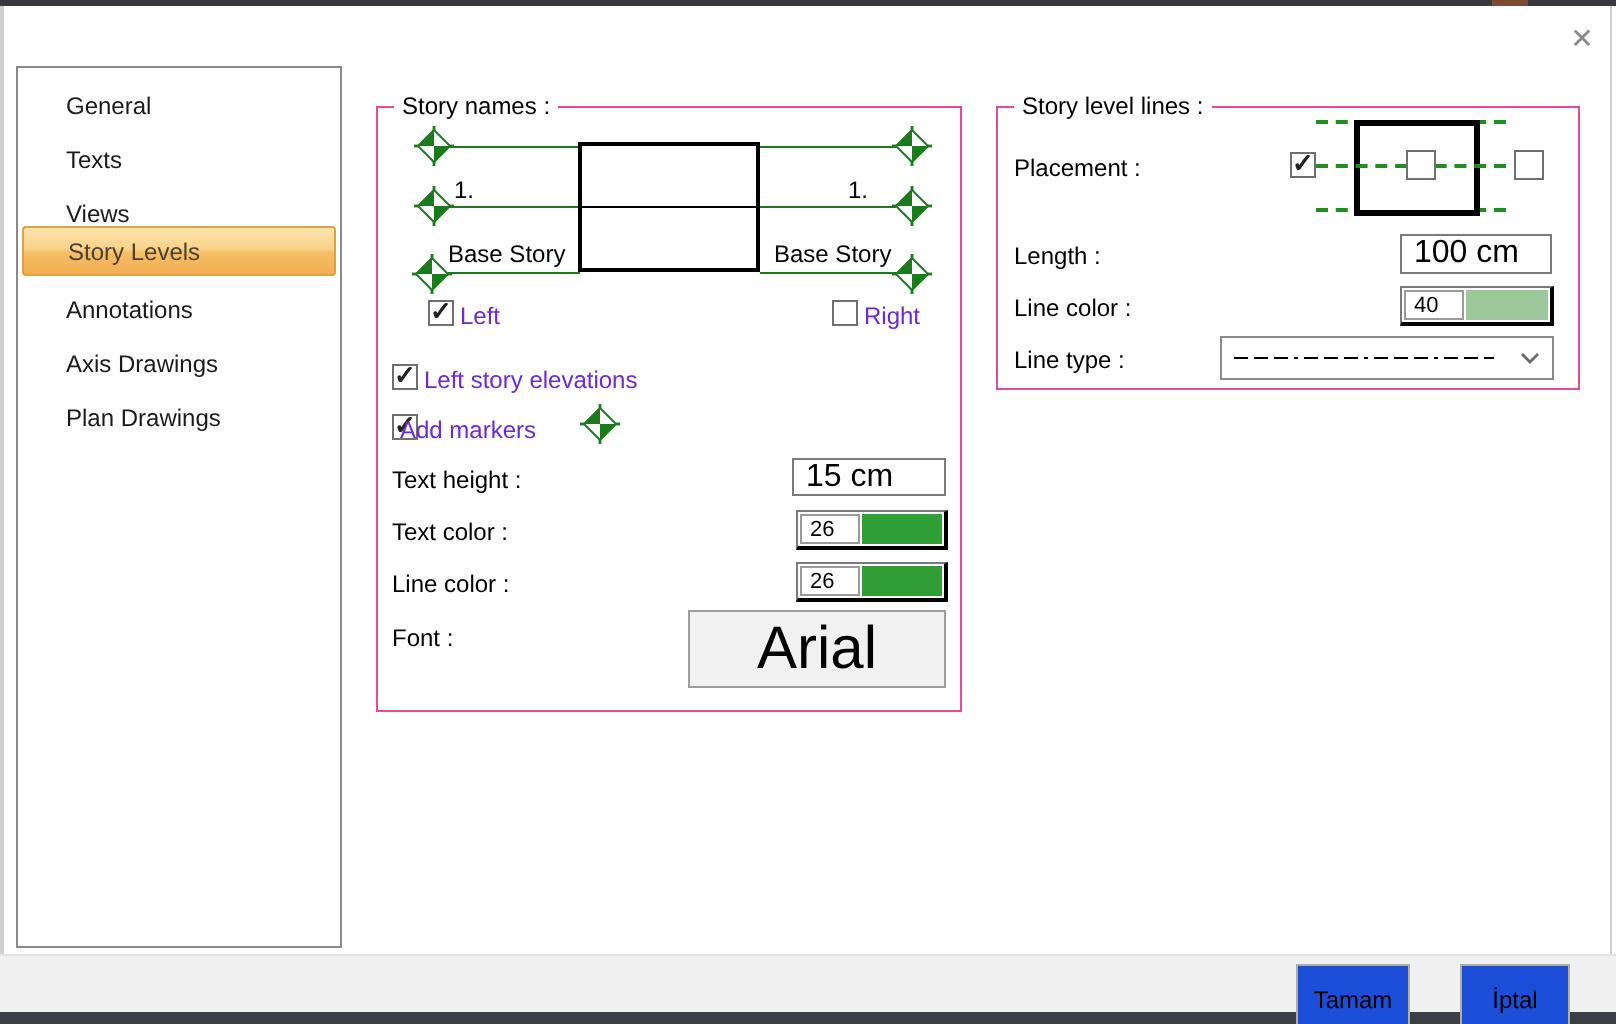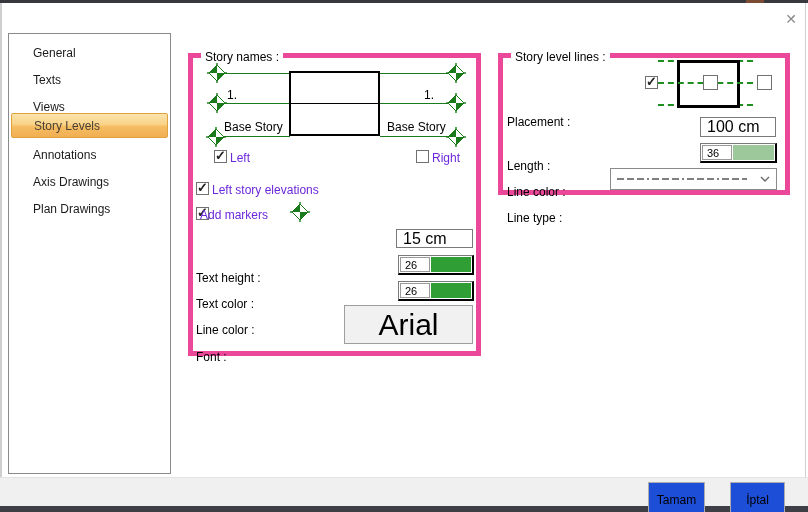--- a/index.html
+++ b/index.html
@@ -22,21 +22,21 @@
 
   
   .sidebar { position:absolute; left:8px; top:33px; width:163px; height:441px;
              background:#fff; border:1px solid #8a8a8a; }
   .side-item { position:absolute; left:2px; width:157px; height:25px; line-height:25px;
                padding-left:22px; color:#1a1a1a; }
   .side-item.selected { background:linear-gradient(#fbe3ae, #f9d388 45%, #f5bd63 55%, #f2ae52);
                border:1px solid #e0a23c; border-radius:2px; color:#4a4034; }
 
   
-  .groupbox { position:absolute; border:5px solid #ec4899; background:#fff; }
+  .groupbox { position:absolute; border:1px solid #ec4899; background:#fff; }
   .group-label { position:absolute; top:-8px; left:8px; background:#fff; padding:0 4px; color:#000; }
 
   
   .cb { position:absolute; width:13px; height:13px; background:#fff; border:1px solid #707070; }
   .cb.checked::after { content:"✓"; position:absolute; left:0px; top:-3px; font-size:13px;
                        font-weight:bold; color:#222; }
   .cb-label { position:absolute; color:#6d28d9; }
 
   
   .bld-rect { position:absolute; left:289px; top:71px; width:91px; height:65px;
@@ -47,21 +47,21 @@
   .diag-label { position:absolute; font-size:12px; color:#000; }
 
   
   .textbox { position:absolute; background:#fff; border:1px solid #7a7a7a; padding-left:6px;
              font-size:16px; display:flex; align-items:center; }
   .colorctl { position:absolute; display:flex; align-items:stretch; background:#fff;
               border:1px solid #7a7a7a; border-right:2px solid #000; border-bottom:2px solid #000; padding:1px; }
   .colorctl .num { width:30px; border:1px solid #9a9a9a; background:#fff; font-size:11px;
                    padding-left:4px; display:flex; align-items:center; }
   .colorctl .swatch { flex:1; margin-left:1px; }
-  .field-label { position:absolute; color:#000;margin-top:38px; }
+  .field-label { position:absolute; color:#000; }
 
   .font-btn { position:absolute; left:344px; top:305px; width:129px; height:39px; background:#f1f1f1;
               border:1px solid #9d9d9d; display:flex; align-items:center; justify-content:center;
               font-size:30px; color:#000; }
 
   
   .dash-line { position:absolute; height:0; border-top:2px dashed #1e8e1e; }
   .pl-rect { position:absolute; left:677px; top:60px; width:63px; height:48px;
              border:3px solid #000; background:#fff; }
 
@@ -239,21 +239,21 @@
   <div class="pl-rect"></div>
   <div class="dash-line" style="left:658px; top:82px;  width:95px;"></div>
   <div class="cb" style="left:703px; top:75px; width:15px; height:15px;"></div>
   <div class="cb" style="left:757px; top:75px; width:15px; height:15px;"></div>
 
   <div class="field-label" style="left:507px; top:121px;">Length :</div>
   <div class="textbox" style="left:700px; top:117px; width:76px; height:20px;">100 cm</div>
 
   <div class="field-label" style="left:507px; top:147px;">Line color :</div>
   <div class="colorctl" style="left:700px; top:143px; width:77px; height:20px;">
-    <span class="num">36</span>
+    <span class="num">40</span>
     <span class="swatch" style="background: rgb(156, 200, 156);"></span>
   </div>
 
   <div class="field-label" style="left:507px; top:173px;">Line type :</div>
   <div class="combo">
     <svg class="pattern" width="130" height="6">
       <line x1="0" y1="3" x2="130" y2="3" stroke="#000" stroke-width="1" stroke-dasharray="7 3 7 3 7 3 2 3"></line>
     </svg>
     <svg class="chev" width="10" height="6">
       <polyline points="1,1 5,5 9,1" fill="none" stroke="#6a6a6a" stroke-width="1.4"></polyline>

